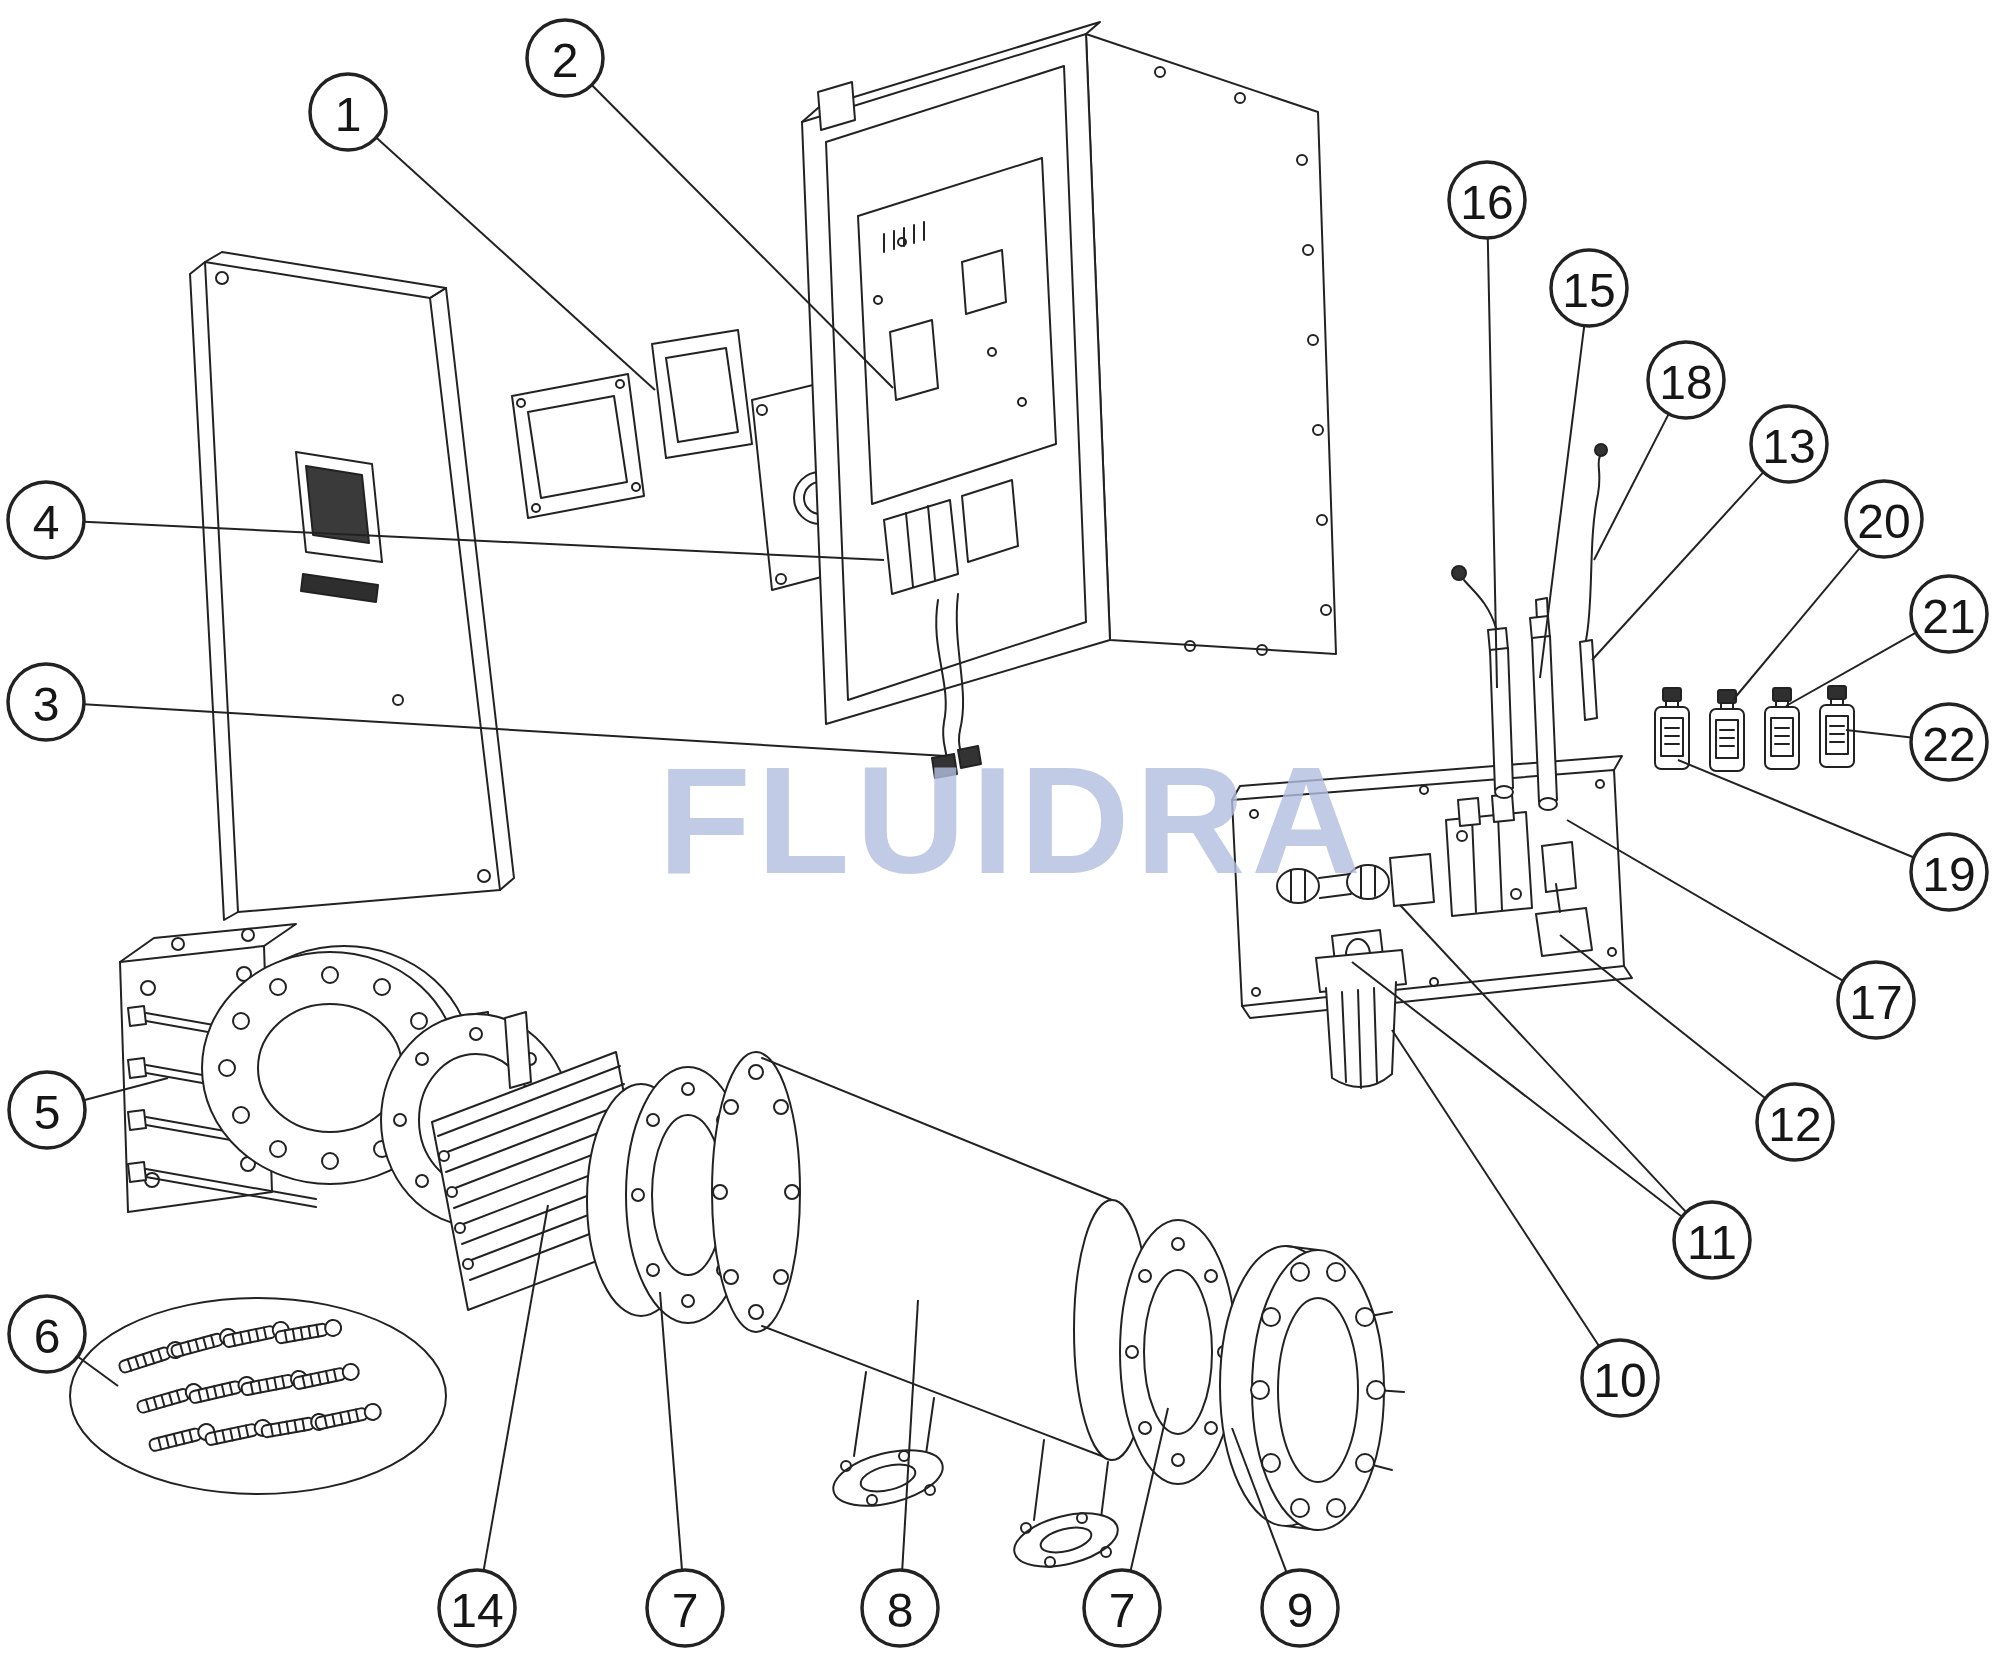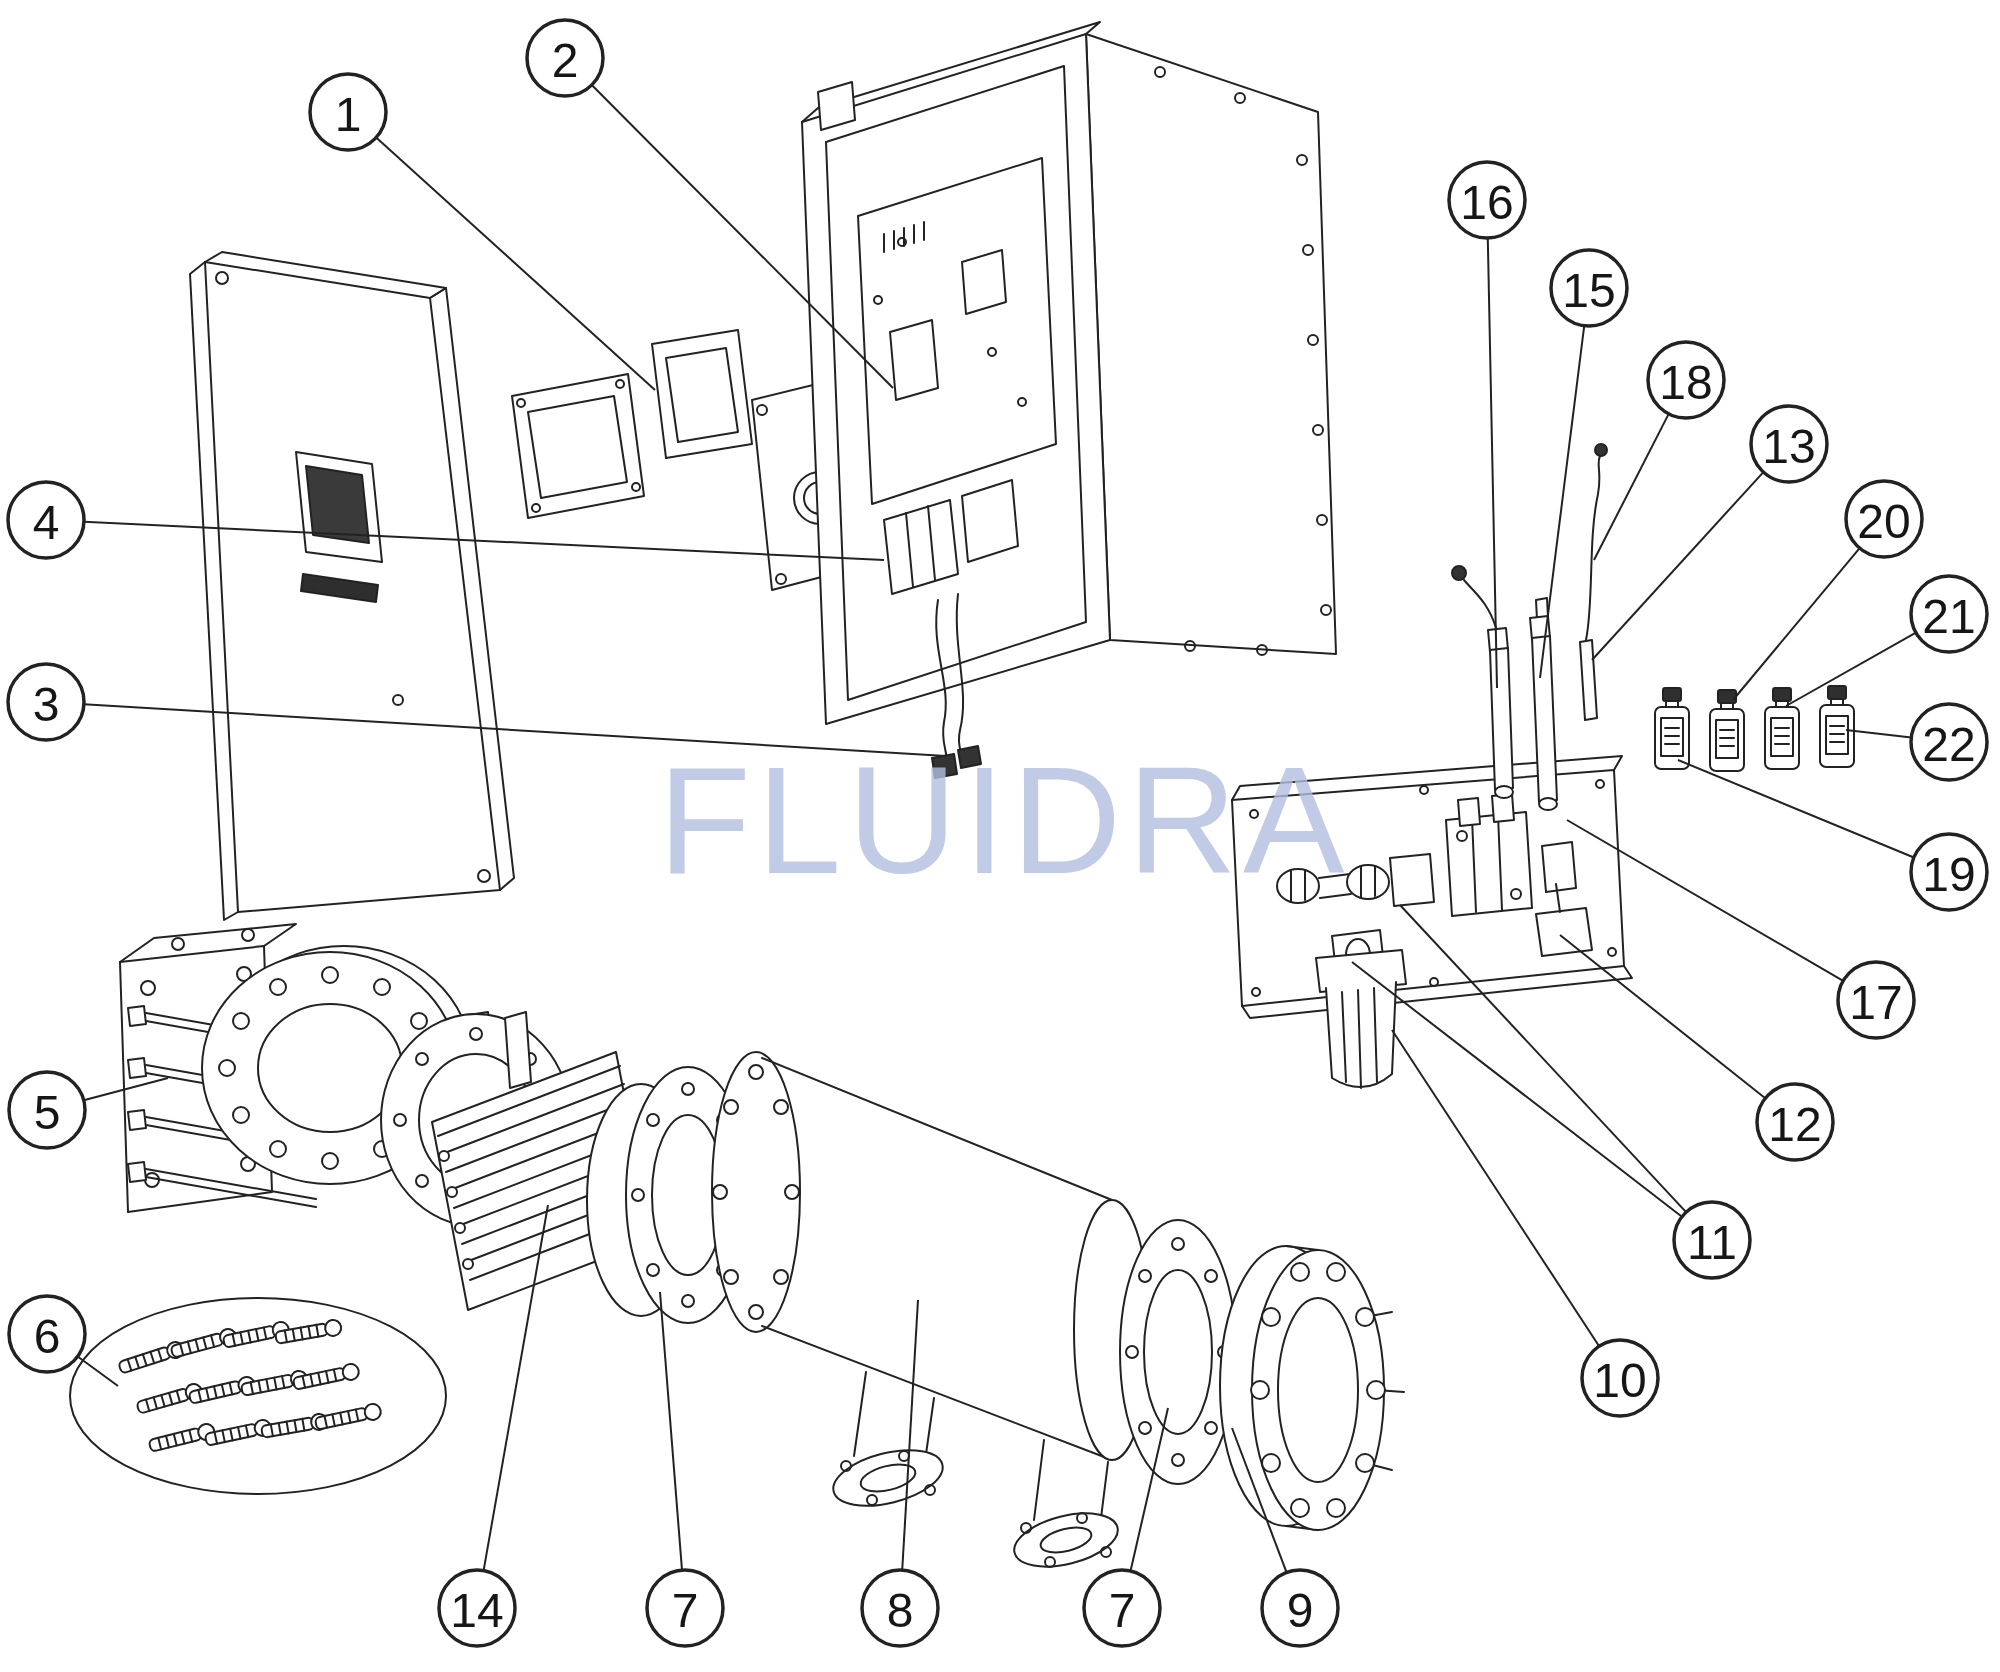--- a/index.html
+++ b/index.html
@@ -13,21 +13,21 @@
     stroke:var(--line,#222222);stroke-width:2;stroke-linejoin:round;stroke-linecap:round;
   }
   #overlay{pointer-events:none;}
   #overlay .balloon{fill:#ffffff;stroke:var(--line,#222);stroke-width:3.5;}
   #overlay .leader{stroke:var(--line,#222);stroke-width:2;}
   #overlay text{
     fill:#161616;font-size:48px;font-family:"Liberation Sans",sans-serif;
   }
   .watermark{
     position:absolute;left:658px;top:744px;
-    font-size:152px;font-weight:normal;letter-spacing:6px;line-height:1;
+    font-size:152px;font-weight:bold;letter-spacing:6px;line-height:1;
     color:var(--watermark,#b3bfe0);opacity:.8;user-select:none;white-space:nowrap;
   }
 </style>
 </head>
 <body>
 
 <div class="canvas">
 
   <svg id="art" width="2000" height="1672" viewBox="0 0 2000 1672">
     <defs>

